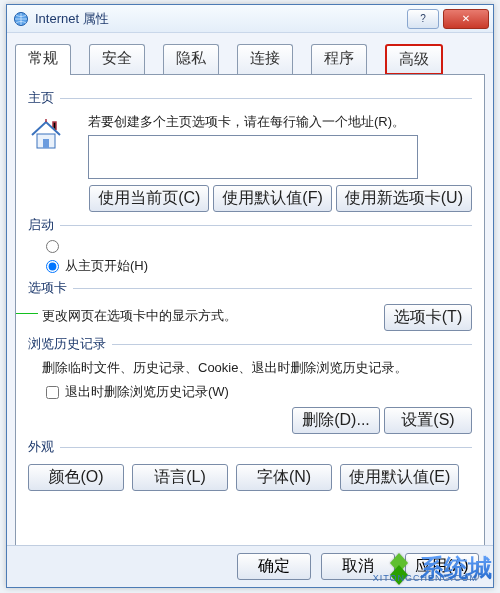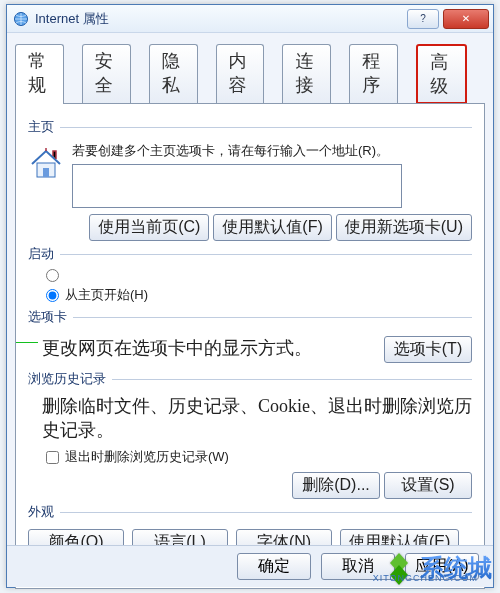--- a/index.html
+++ b/index.html
@@ -4,36 +4,36 @@
 <style>
   * { box-sizing: border-box; font-family: "Microsoft YaHei", "SimSun", Arial, sans-serif; }
   body { margin:0; width:500px; height:593px; background:#eef3f8; overflow:hidden; position:relative; }
   .outer { position:absolute; left:6px; top:4px; width:488px; height:584px; background:#f0f4fb; border:1px solid #4c7bb5; box-shadow:0 0 6px rgba(0,0,0,.2); }
   .titlebar { height:28px; display:flex; align-items:center; background:linear-gradient(#f6fbff,#e4eef9); border-bottom:1px solid #c9d7ea; }
   .titlebar .ticon { width:16px; height:16px; margin:0 6px; }
   .titlebar .title { font-size:13px; color:#1e3a6d; flex:1; }
   .wbtn { width:32px; height:20px; margin-right:4px; border:1px solid #8aa7cf; border-radius:3px; background:linear-gradient(#fefefe,#d8e4f3); display:flex; align-items:center; justify-content:center; font-size:10px; color:#2a3f66; }
   .wbtn.close { background:linear-gradient(#e87a6e,#c93a2a); color:#fff; width:46px; border-color:#a02e1e; }
   .tabs { display:flex; margin:10px 8px 0 8px; }
-  .tab { font-size:18px; color:#333; padding:4px 12px; border:1px solid #8a9ab0; border-bottom:none; background:linear-gradient(#fff,#e7edf6); margin-right:18px; border-top-left-radius:3px; border-top-right-radius:3px; position:relative; top:1px; }
+  .tab { font-size:15px; color:#333; padding:4px 12px; border:1px solid #8a9ab0; border-bottom:none; background:linear-gradient(#fff,#e7edf6); margin-right:18px; border-top-left-radius:3px; border-top-right-radius:3px; position:relative; top:1px; }
   .tab.active { background:#fff; z-index:2; }
   .tab.hl { border:2px solid #d11b0f; border-bottom:2px solid #d11b0f; }
   .panel { margin:0 8px 8px 8px; background:#fff; border:1px solid #8a9ab0; padding:10px 12px 12px 12px; height:486px; position:relative; font-size:13px; color:#222; }
   .group-label { font-size:13px; color:#1e3a6d; }
   .hr { flex:1; height:1px; background:#c0cde0; margin-left:6px; }
   .grouphead { display:flex; align-items:center; margin:4px 0 6px 0; }
-  .homerow { display:flex; gap:8px; }
+  .homerow { display:flex; gap:24px; }
   .homeicon { width:36px; height:36px; margin-top:4px; }
   .hometext { font-size:13px; }
   .ta { width:330px; height:44px; border:1px solid #7a8ca8; resize:none; display:block; margin-top:4px; font-size:12px; }
   .btnrow { display:flex; justify-content:flex-end; gap:4px; margin-top:6px; }
   .btn { font-size:16px; padding:2px 8px; border:1px solid #7a8ca8; background:linear-gradient(#fefefe,#e0e7f2); border-radius:3px; min-width:88px; text-align:center; }
   .radio, .check { display:flex; align-items:center; gap:6px; font-size:13px; margin:4px 0 4px 18px; }
   .radio input, .check input { margin:0; }
-  .subline { font-size:18px; margin:4px 0 6px 14px;font-family:Liberation Serif, serif; }
+  .subline { font-size:13px; margin:4px 0 6px 14px; }
   .flexrow { display:flex; align-items:center; }
   .bottom { position:absolute; left:0; right:0; bottom:0; height:42px; background:#eaf0f9; border-top:1px solid #c0cde0; display:flex; justify-content:flex-end; align-items:center; gap:10px; padding-right:14px; }
   .bottom .btn { min-width:74px; }
   .watermark { position:absolute; right:8px; bottom:8px; display:flex; align-items:center; gap:4px; pointer-events:none; }
   .watermark svg { filter:drop-shadow(0 0 1px rgba(0,0,0,.3)); }
   .wm-text { font-size:24px; font-weight:bold; background:linear-gradient(#6aa8ff,#1d63c7); -webkit-background-clip:text; color:transparent; }
   .wm-sub { font-size:9px; color:#3a6db5; position:absolute; right:14px; bottom:2px; letter-spacing:1px; }
   .thin { height:0; border-top:1px solid #13c01f; position:absolute; left:0; top:238px; width:22px; }
   .appearance-btns { display:flex; gap:8px; margin-top:8px; }
   .appearance-btns .btn { min-width:96px; }
@@ -49,21 +49,20 @@
       </svg>
     <div class="title">Internet 属性</div>
     <div class="wbtn">?</div>
     <div class="wbtn close">✕</div>
   </div>
 
   <div class="tabs">
     <div class="tab active">常规</div>
     <div class="tab">安全</div>
     <div class="tab">隐私</div>
-    <div class="tab">内容</div>
     <div class="tab">连接</div>
     <div class="tab">程序</div>
     <div class="tab hl">高级</div>
   </div>
 
   <div class="panel">
 
     <div class="grouphead">
         <span class="group-label">主页</span>
         <span class="hr"></span>

